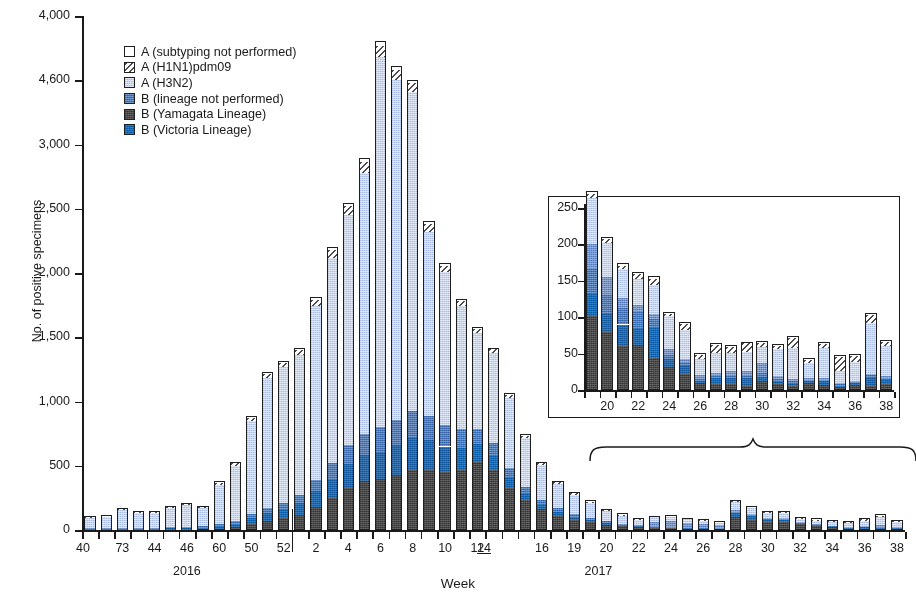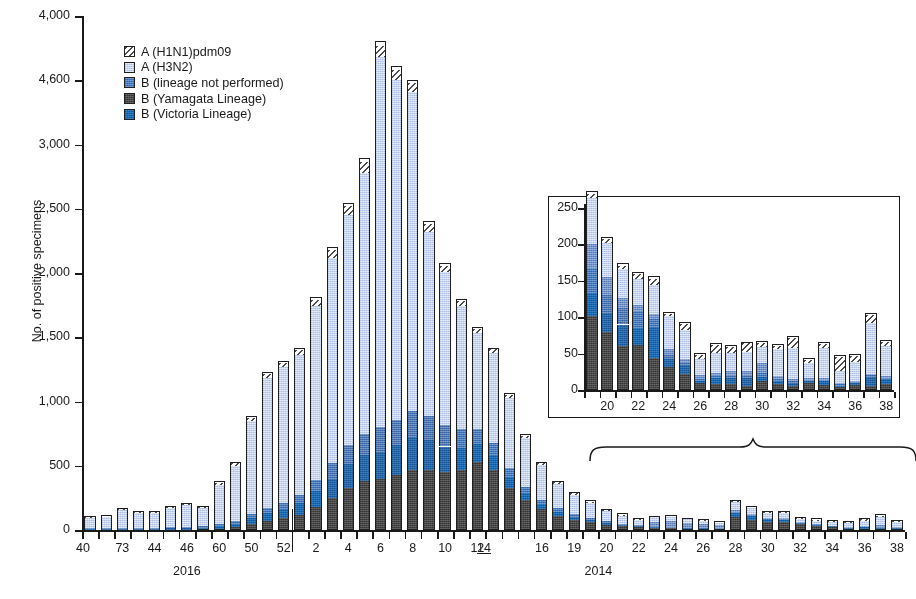--- a/index.html
+++ b/index.html
@@ -373,20 +373,24 @@
       <div class="inset-x-label" style="left: 167.25px; top: 203px; width: 32px;">28</div>
       <div class="inset-x-label" style="left: 198.25px; top: 203px; width: 32px;">30</div>
       <div class="inset-x-label" style="left: 229.25px; top: 203px; width: 32px;">32</div>
       <div class="inset-x-label" style="left: 260.25px; top: 203px; width: 32px;">34</div>
       <div class="inset-x-label" style="left: 291.25px; top: 203px; width: 32px;">36</div>
       <div class="inset-x-label" style="left: 322.25px; top: 203px; width: 32px;">38</div>
     </div>
 
   <div id="legend">
       <div class="legend-row">
+        <span class="swatch f-a-nosub"></span>
+        <span class="legend-label">A (subtyping not performed)</span>
+      </div>
+      <div class="legend-row">
         <span class="swatch f-a-h1n1"></span>
         <span class="legend-label">A (H1N1)pdm09</span>
       </div>
       <div class="legend-row">
         <span class="swatch f-a-h3n2"></span>
         <span class="legend-label">A (H3N2)</span>
       </div>
       <div class="legend-row">
         <span class="swatch f-b-nolin"></span>
         <span class="legend-label">B (lineage not performed)</span>
@@ -394,20 +398,21 @@
       <div class="legend-row">
         <span class="swatch f-b-yam"></span>
         <span class="legend-label">B (Yamagata Lineage)</span>
       </div>
       <div class="legend-row">
         <span class="swatch f-b-vic"></span>
         <span class="legend-label">B (Victoria Lineage)</span>
       </div>
     </div>
 
+  <div class="axis-title" id="x-title" style="left:0;width:916px;top:576px;">Week</div>
 
 <div class="axis-line" style="left:82px;top:16px;width:1.7px;height:515.7px;"></div>
     <div class="axis-line" style="left:82px;top:530px;width:823px;height:1.7px;"></div>
     <div class="ytick" style="left:75px;top:530px;width:7px;"></div>
     <div class="tick-label" style="left: 20px; top: 522px; width: 50px;">0</div>
     <div class="ytick" style="left:75px;top:465.75px;width:7px;"></div>
     <div class="tick-label" style="left: 20px; top: 457.75px; width: 50px;">500</div>
     <div class="ytick" style="left:75px;top:401.5px;width:7px;"></div>
     <div class="tick-label" style="left: 20px; top: 393.5px; width: 50px;">1,000</div>
     <div class="ytick" style="left:75px;top:337.25px;width:7px;"></div>
@@ -919,17 +924,17 @@
     <div class="xtick-label" style="left: 653.01px; top: 541px; width: 36px;">24</div>
     <div class="xtick-label" style="left: 685.284px; top: 541px; width: 36px;">26</div>
     <div class="xtick-label" style="left: 717.559px; top: 541px; width: 36px;">28</div>
     <div class="xtick-label" style="left: 749.833px; top: 541px; width: 36px;">30</div>
     <div class="xtick-label" style="left: 782.108px; top: 541px; width: 36px;">32</div>
     <div class="xtick-label" style="left: 814.382px; top: 541px; width: 36px;">34</div>
     <div class="xtick-label" style="left: 846.657px; top: 541px; width: 36px;">36</div>
     <div class="xtick-label" style="left: 878.931px; top: 541px; width: 36px;">38</div>
     <div class="axis-line" style="left:291.78431372549016px;top:509px;width:1.7px;height:43px;"></div>
     <div class="year-label" style="left: 152.892px; top: 564px; width: 68px;">2016</div>
-    <div class="year-label" style="left: 564.392px; top: 564px; width: 68px;">2014</div>
+    <div class="year-label" style="left: 564.392px; top: 564px; width: 68px;">2017</div>
     <svg width="330" height="26" viewBox="0 0 330 26" style="position: absolute; left: 588px; top: 437px;">
       <path d="M2 24 C2 13 6 10 18 10 L152 10 C161 10 163 7 165 2 C167 7 169 10 178 10 L312 10 C324 10 328 13 328 24" fill="none" stroke="#1a1a1a" stroke-width="1.5"></path>
     </svg>
   </div>
 
 </body></html>

